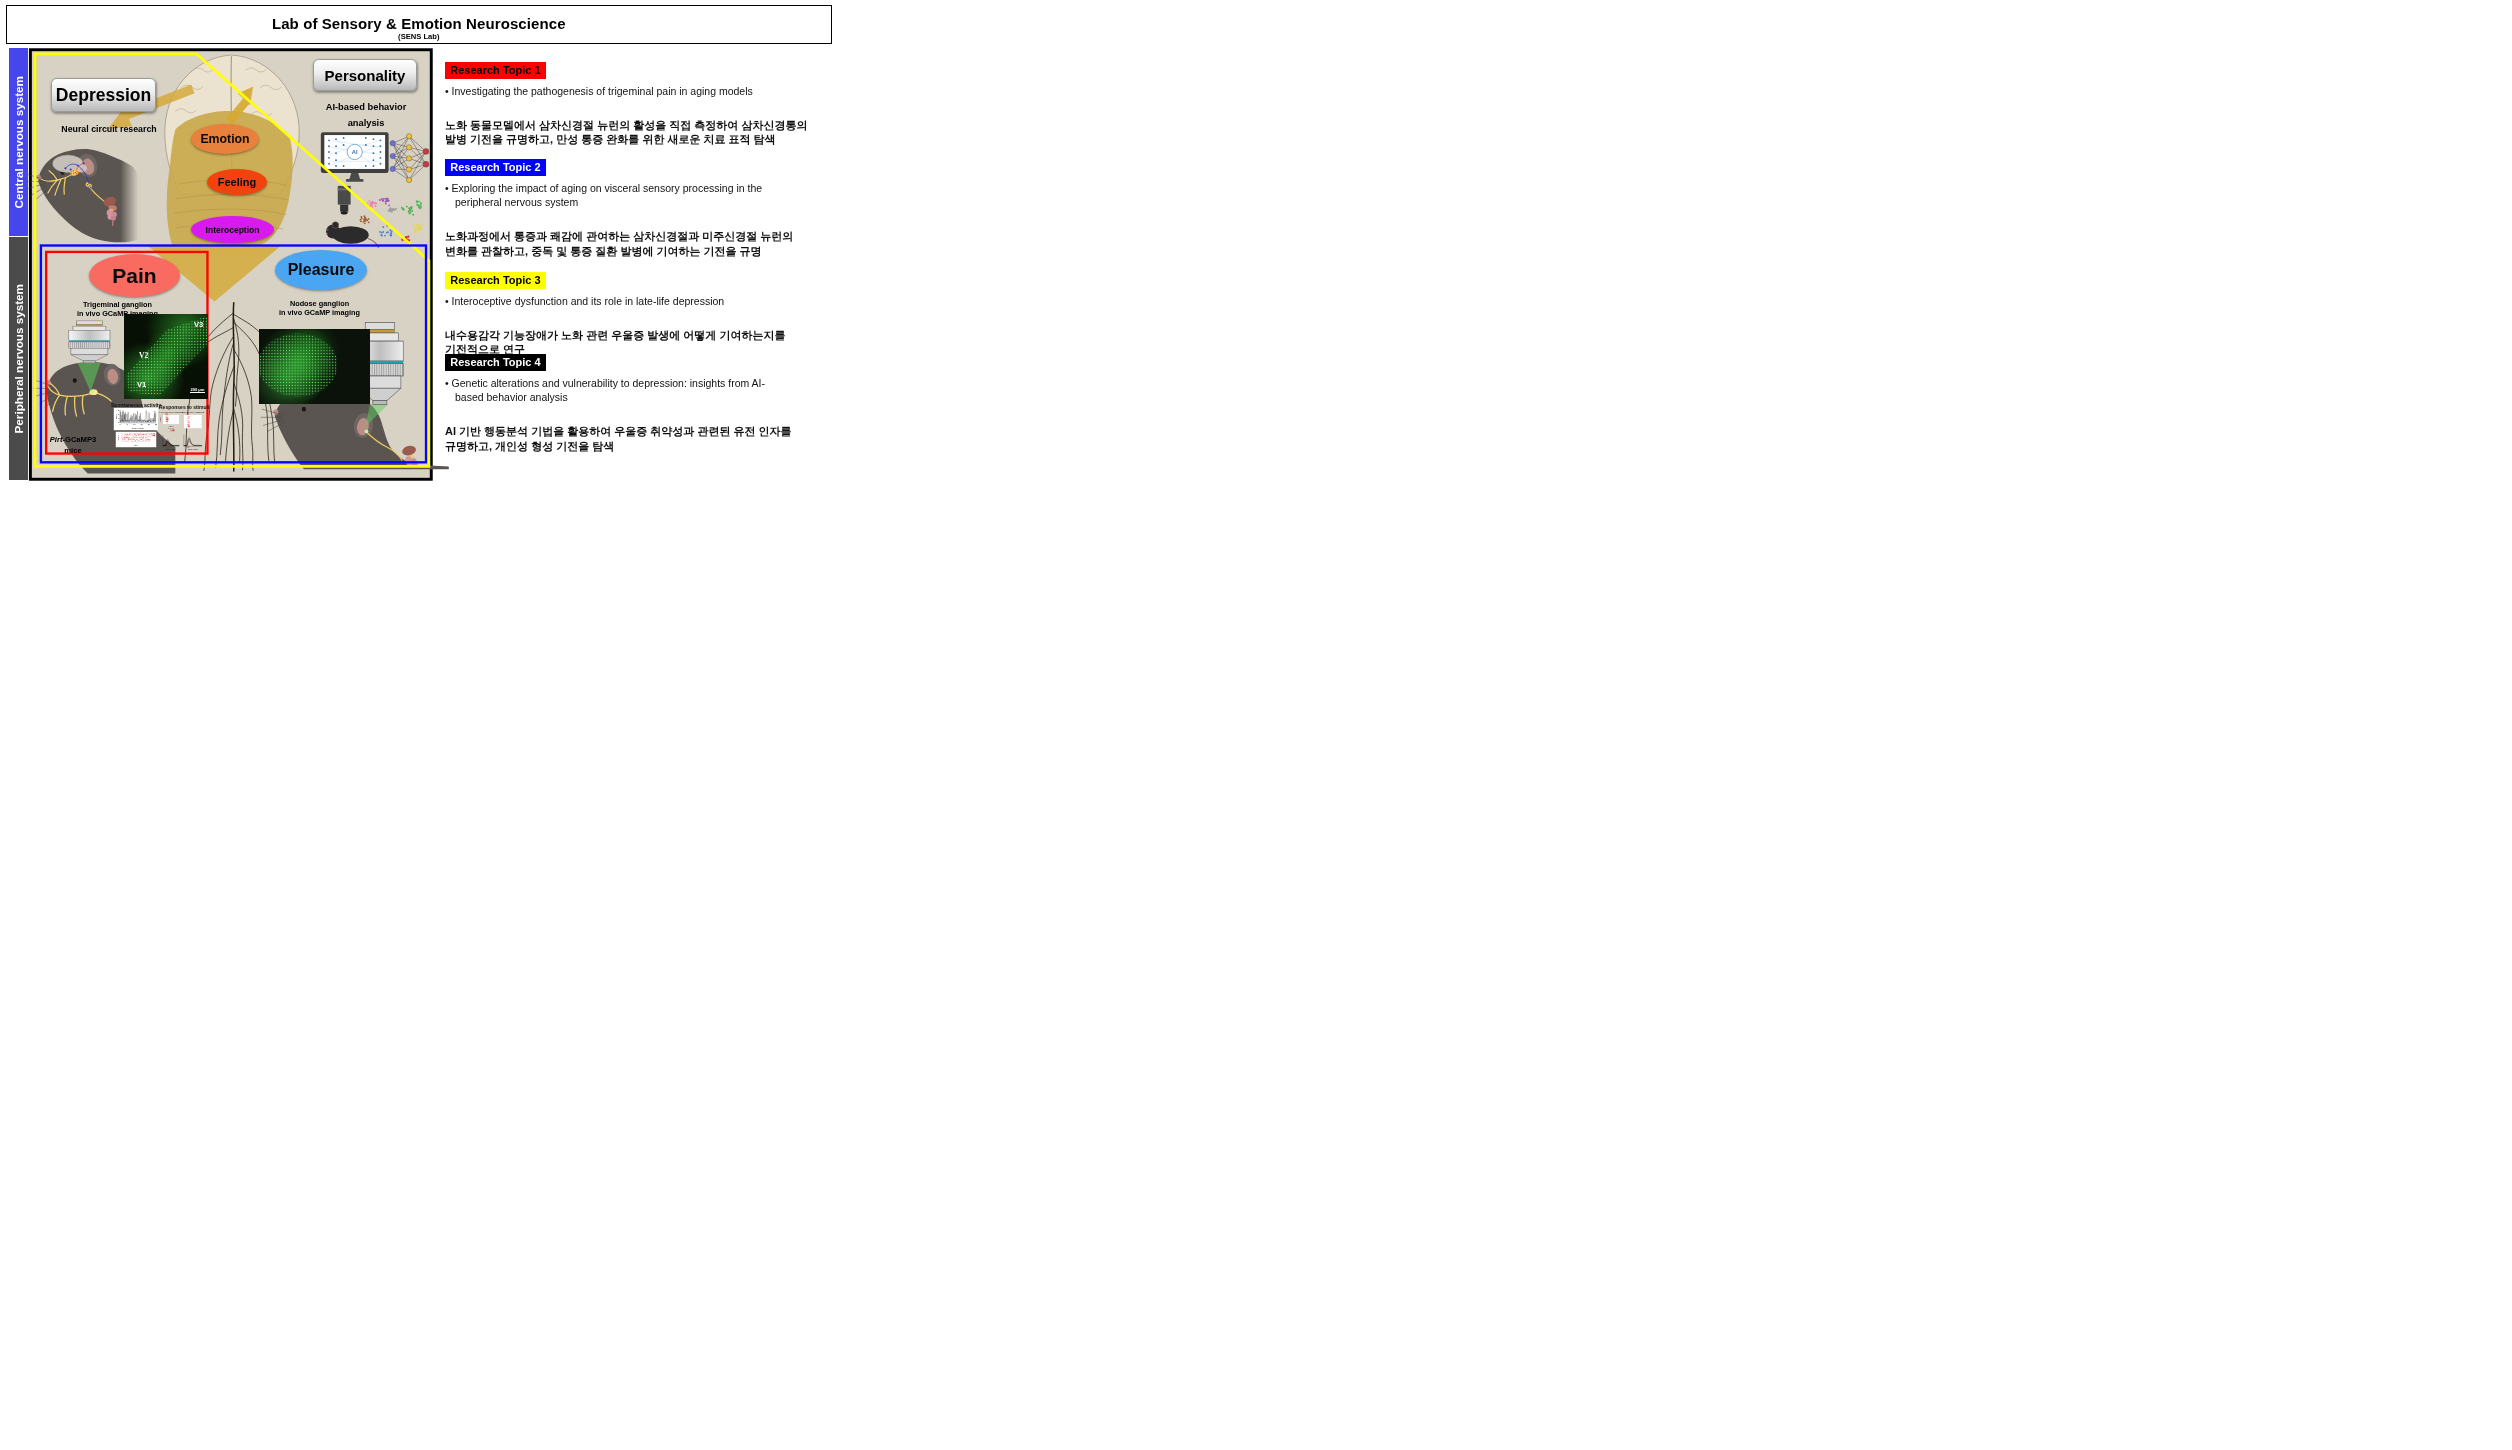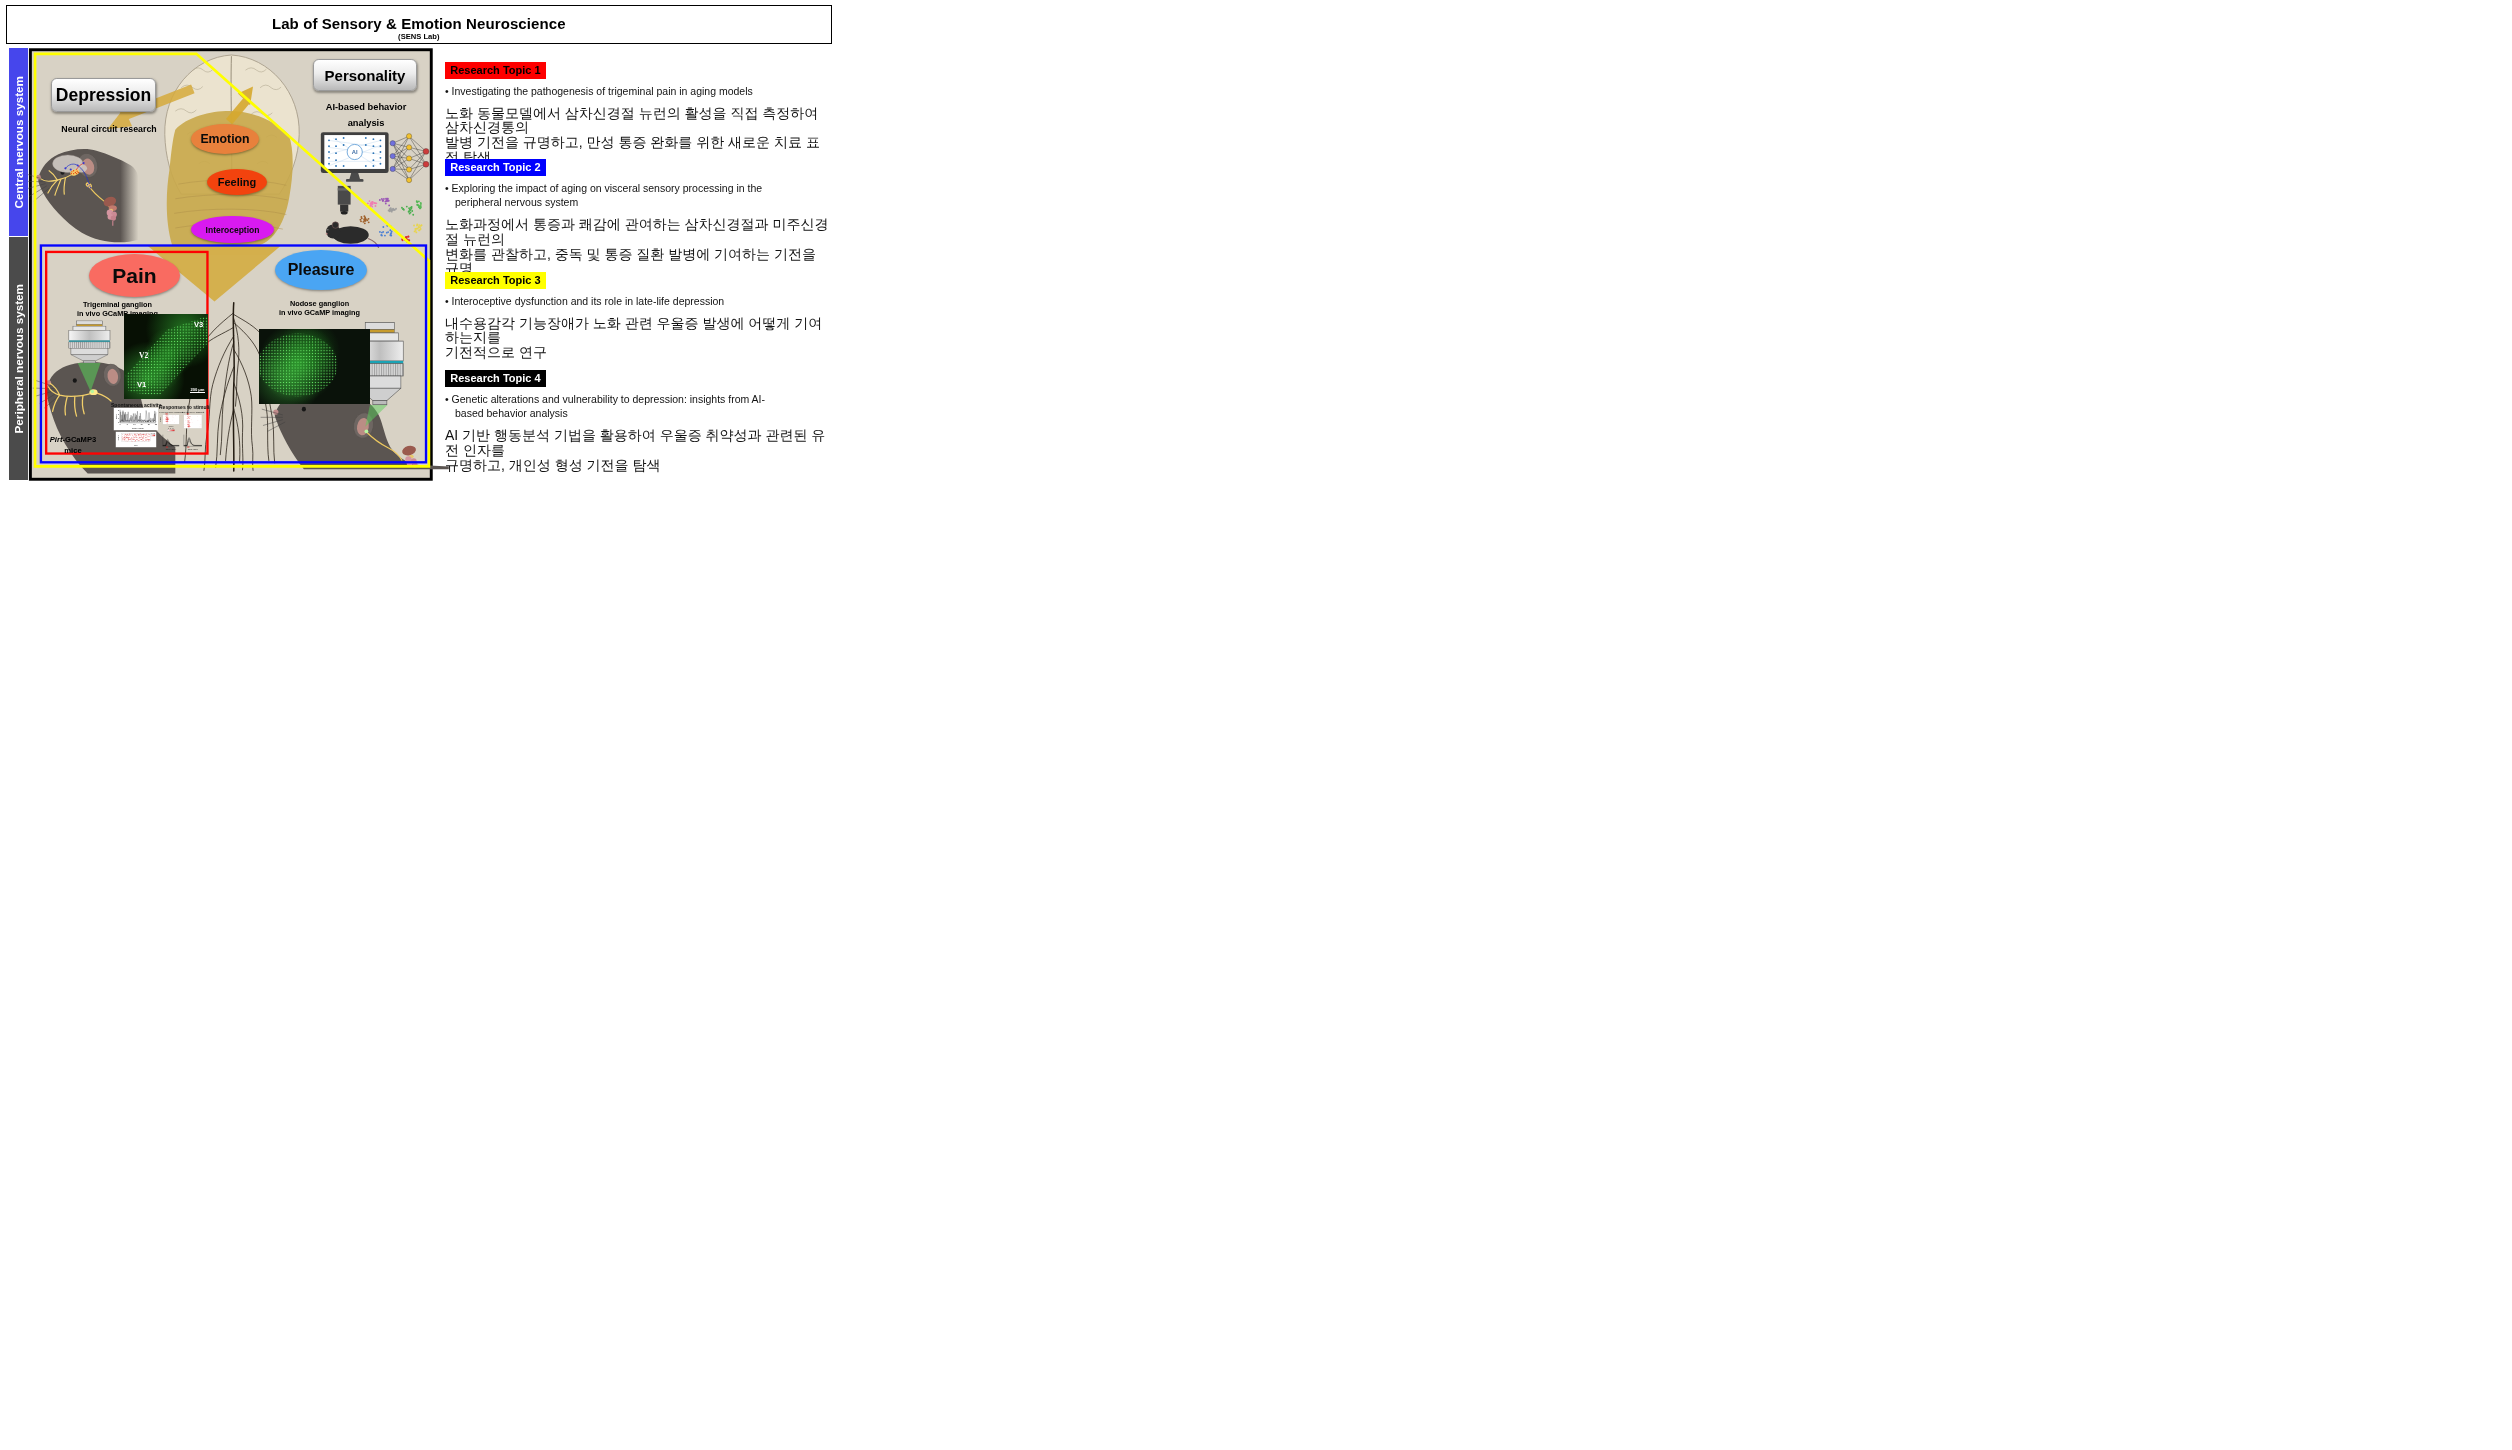--- a/index.html
+++ b/index.html
@@ -25,21 +25,21 @@
   .greenimg{background:#071004;overflow:hidden;}
   .greenimg .lbl{position:absolute;color:#fff;font-weight:bold;font-size:7.6px;}
   .gdots{position:absolute;inset:0;background-image:radial-gradient(circle,rgba(120,255,120,.85) 0 0.5px,rgba(40,160,40,.35) 0.7px,transparent 1.2px);background-size:2.9px 2.9px;}
   .panel{background:#fff;box-shadow:0 0 0 0.3px #cfcfcf;}
   .mono-note{font-size:5px;color:#101010;font-weight:600;white-space:nowrap;}
   
   .topic{left:445px;width:386px;color:#111;}
   .tchip{display:inline-block;font-size:11px;font-weight:bold;padding:2.3px 5.3px 2.9px 5.3px;margin-bottom:1.2px;}
   .bl{font-size:10.5px;line-height:14px;margin-top:3.5px;color:#111;}
   .bl.ind{padding-left:10px;margin-top:0.6px;}
-  .kr{margin-top:8px;font-size:14px;line-height:14.6px;color:#111;}
+  .kr{margin-top:20px;font-size:11px;line-height:14.6px;color:#111;font-weight:bold;}
 </style>
 </head>
 <body>
 
 <div id="page">
 
   <svg class="abs" style="left:0;top:0;z-index:1" width="838" height="484" viewBox="0 0 1434 828">
     <defs>
       <linearGradient id="og" x1="0" y1="0" x2="1" y2="0">
         <stop offset="0" stop-color="#f6f6f6"></stop>
@@ -1010,21 +1010,21 @@
   </div>
   <div class="abs topic" style="top:272px;z-index:2">
     <div class="tchip" style="background: rgb(255, 255, 0); color: rgb(0, 0, 0);">Research Topic 3</div>
     <div class="bl">• Interoceptive dysfunction and its role in late-life depression</div>
     <div class="bl ind"></div>
     <div class="kr">
       <div>내수용감각 기능장애가 노화 관련 우울증 발생에 어떻게 기여하는지를</div>
       <div>기전적으로 연구</div>
     </div>
   </div>
-  <div class="abs topic" style="top:370px;z-index:2">
+  <div class="abs topic" style="top:354px;z-index:2">
     <div class="tchip" style="background: rgb(0, 0, 0); color: rgb(255, 255, 255);">Research Topic 4</div>
     <div class="bl">• Genetic alterations and vulnerability to depression: insights from AI-</div>
     <div class="bl ind">based behavior analysis</div>
     <div class="kr">
       <div>AI 기반 행동분석 기법을 활용하여 우울증 취약성과 관련된 유전 인자를</div>
       <div>규명하고, 개인성 형성 기전을 탐색</div>
     </div>
   </div>
 
 </div>

